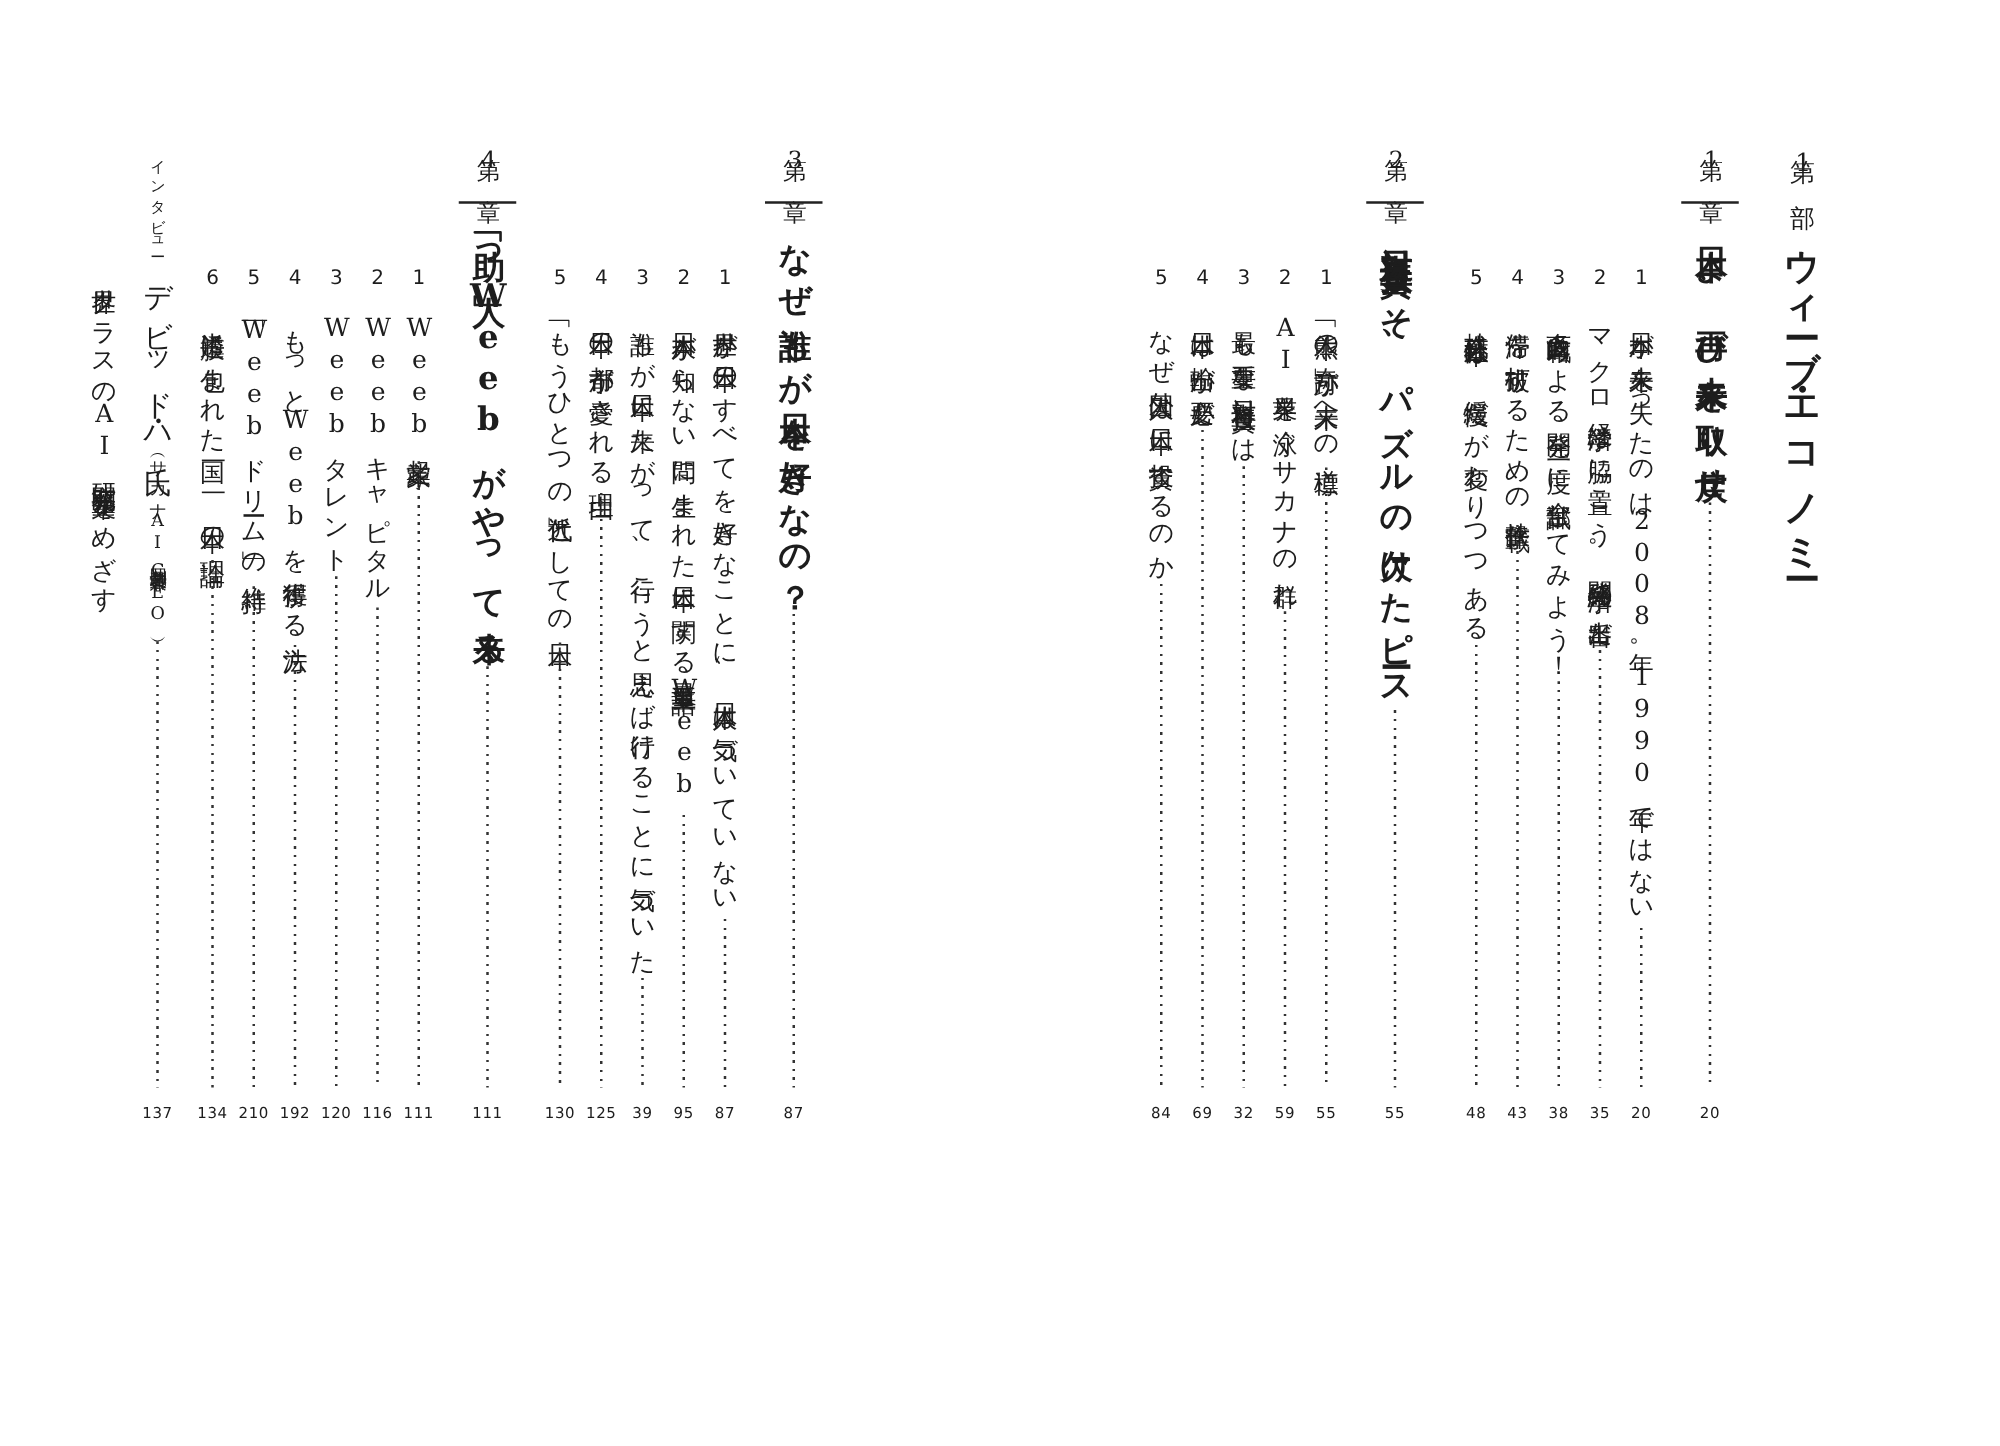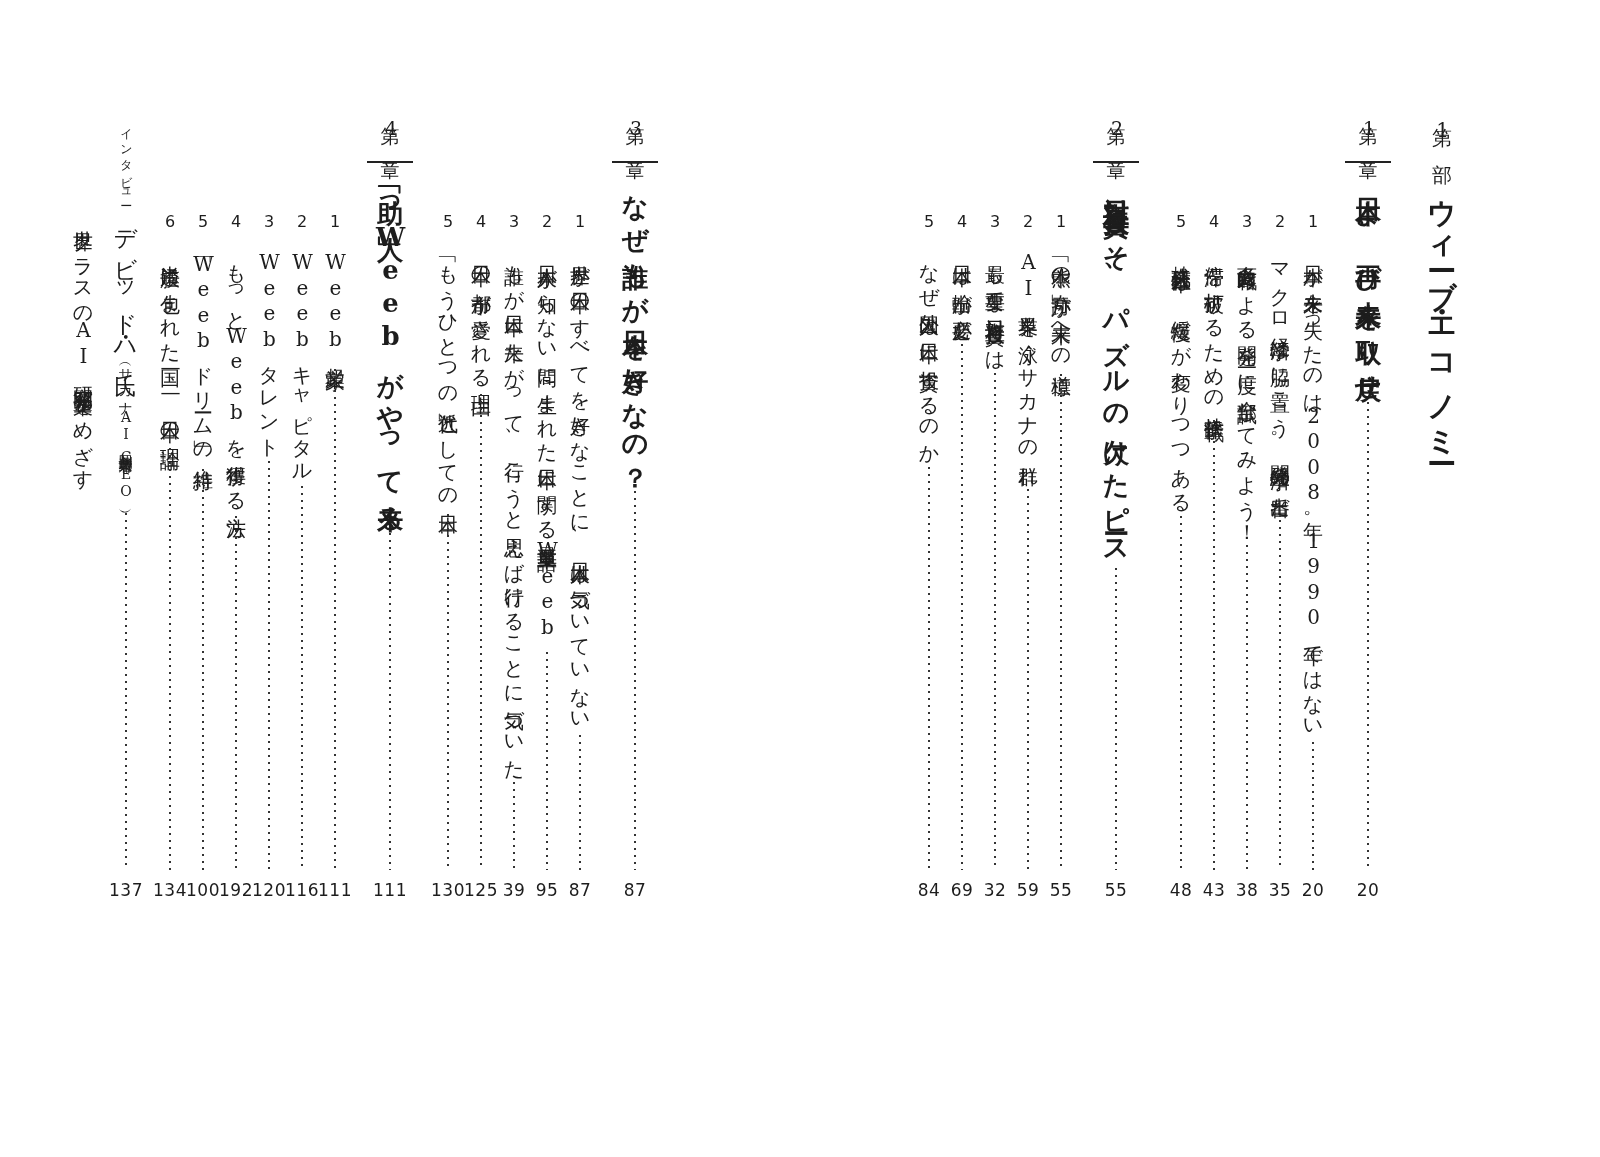--- a/index.html
+++ b/index.html
@@ -30,21 +30,21 @@
     display:flex; flex-direction:column; align-items:center;
     height:788px; box-sizing:border-box; flex:0 0 auto;
   }
   .leader{
     flex:1 1 auto; min-height:0;
     width:2px; margin:12px 0 10px;
     background:repeating-linear-gradient(to bottom,#333333 0 2px,transparent 2px 7px);
   }
   .pagenum{
     font-family:"DejaVu Sans","Liberation Sans",sans-serif;
-    font-size:17px; line-height:20px; height:20px; letter-spacing:.5px;
+    font-size:12px; line-height:20px; height:20px; letter-spacing:.5px;
   }
   
   .part-col{width:36px;}
   .part-label{font-size:20px; letter-spacing:6px;}
   .part-title{margin-top:26px; font-size:29px; letter-spacing:4px; font-weight:600;}
   
   .chap-col{width:36px;}
   .chap-label{font-size:19px; letter-spacing:5px;}
   .chap-rule{width:46px; height:0; border-top:2px solid #222; margin:12px 0 14px;}
   .chap-title{font-size:26px; letter-spacing:3px; font-weight:600;}
@@ -240,21 +240,21 @@
         <div class="vcol item-col">
           <div class="item-num">4</div>
           <div class="vtext item-text">もっとWeebを獲得する方法</div>
           <div class="leader"></div>
           <div class="pagenum">192</div>
         </div>
         <div class="vcol item-col">
           <div class="item-num">5</div>
           <div class="vtext item-text">「Weebドリーム」の維持</div>
           <div class="leader"></div>
-          <div class="pagenum">100</div>
+          <div class="pagenum">210</div>
         </div>
         <div class="vcol item-col">
           <div class="item-num">6</div>
           <div class="vtext item-text">半透膜に包まれた国——日本の理論</div>
           <div class="leader"></div>
           <div class="pagenum">134</div>
         </div>
       </div>
     </div>
 

